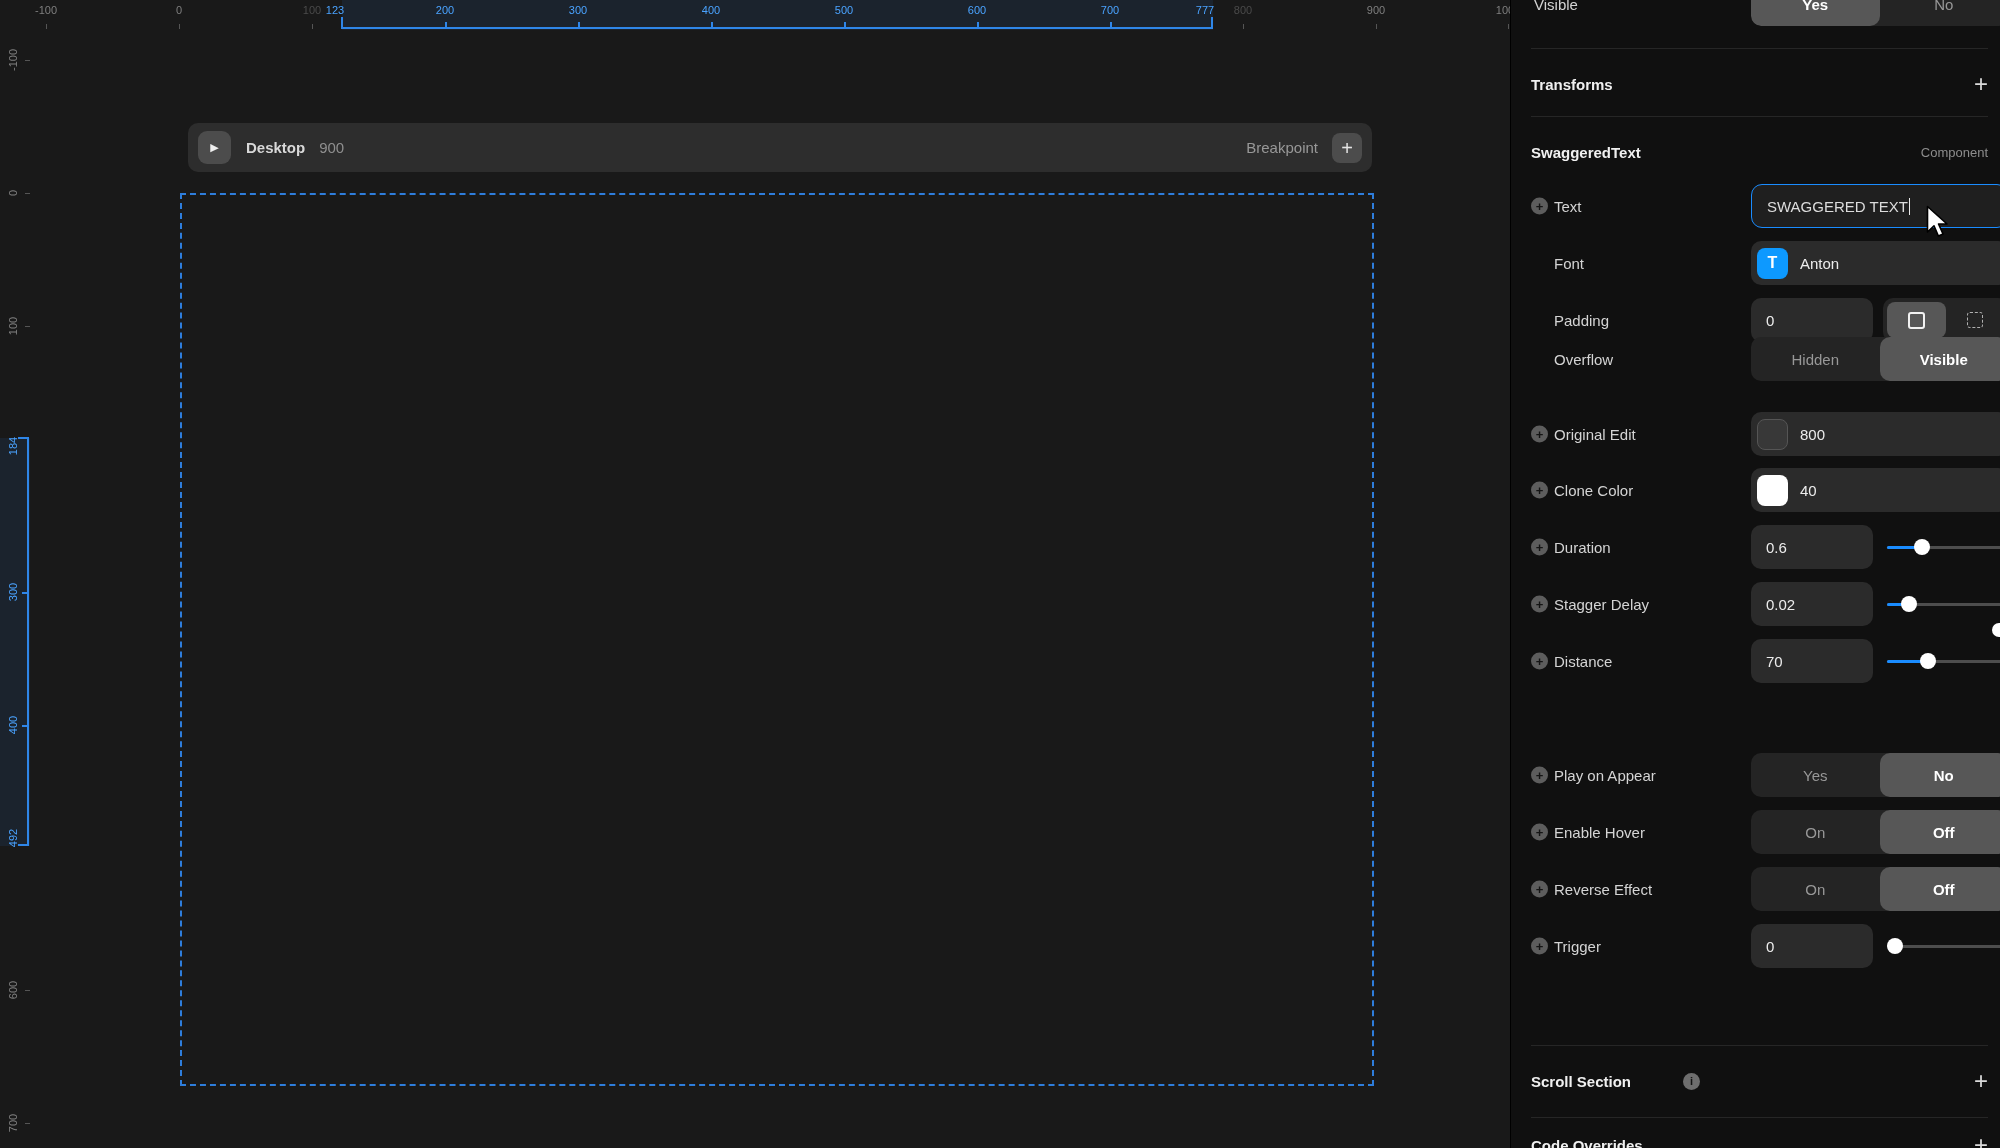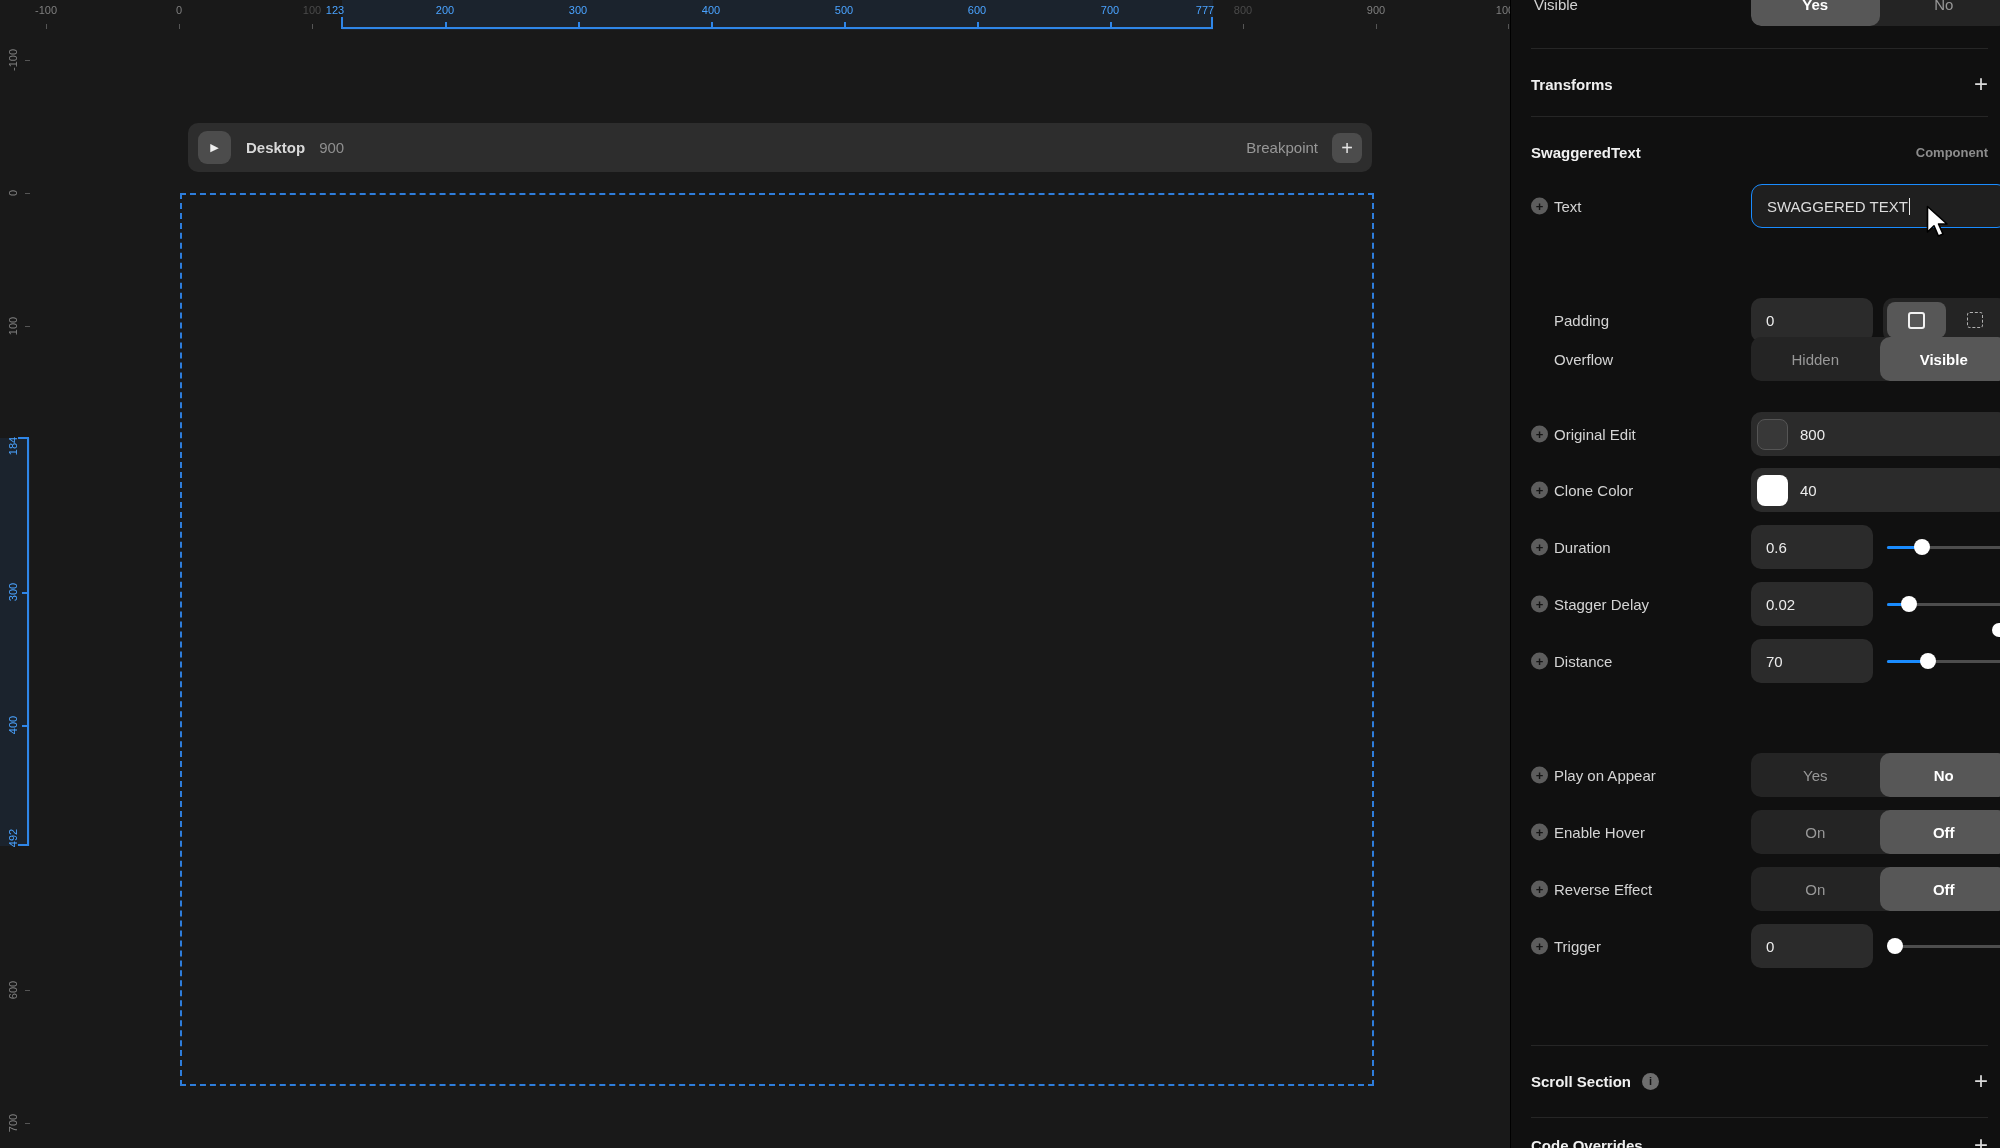--- a/index.html
+++ b/index.html
@@ -38,24 +38,24 @@
   
   #sel{position:absolute;left:343px;top:435px;width:867px;height:408px;border:1.5px solid #7e5be6;box-sizing:border-box;}
   .handle{position:absolute;width:13px;height:13px;border-radius:50%;background:#fff;border:2px solid #7e5be6;box-sizing:border-box;}
   .bigline{position:absolute;left:50%;font-weight:700;color:#3b3b3b;white-space:nowrap;
            font-size:150px;letter-spacing:-1px;line-height:1;}
   #bl1{top:102px;transform:translate(-50%,-50%) scale(0.86,1.55);}
   #bl2{top:304px;transform:translate(-50%,-50%) scale(0.86,1.55);}
   
   #panel{position:absolute;left:1510px;top:0;width:490px;height:1148px;background:#101010;border-left:1px solid #000;box-sizing:border-box;}
   .divider{position:absolute;left:20px;width:457px;height:1px;background:#262626;}
-  .sect{position:absolute;left:20px;width:457px;height:24px;display:flex;align-items:center;}
+  .sect{position:absolute;left:20px;width:457px;height:24px;display:flex;align-items:center;gap:41px;}
   .sect .stitle{font-size:15px;font-weight:700;color:#f0f0f0;}
   .sect .splus{margin-left:auto;font-size:24px;font-weight:300;color:#dadada;line-height:1;}
-  .sect .subtle{margin-left:auto;font-size:13px;color:#8d8d8d;font-weight:700;}
+  .sect .subtle{margin-left:auto;font-size:13px;color:#8d8d8d;font-weight:400;}
   .info{width:17px;height:17px;margin-left:11px;border-radius:50%;background:#6e6e6e;color:#141414;
         font-size:11px;font-weight:700;display:flex;align-items:center;justify-content:center;}
   .row{position:absolute;left:20px;width:457px;height:44px;}
   .row .cp{position:absolute;left:0;top:50%;transform:translateY(-50%);width:17px;height:17px;border-radius:50%;
            background:#5d5d5d;color:#141414;font-size:13px;font-weight:700;display:flex;align-items:center;
            justify-content:center;line-height:0;}
   .row .lbl{position:absolute;left:23px;top:50%;transform:translateY(-50%);font-size:15px;color:#d4d4d4;white-space:nowrap;}
   .ctrl{position:absolute;left:220px;top:0;width:257px;height:44px;}
   .seg{position:absolute;inset:0;background:#242424;border-radius:10px;display:flex;overflow:hidden;}
   .seg .opt{flex:1;display:flex;align-items:center;justify-content:center;font-size:15px;color:#989898;border-radius:10px;}
@@ -195,20 +195,29 @@
       <span class="cp">+</span>
       <span class="lbl">Text</span>
       <div class="ctrl">
         <div class="tinp">
           <span>SWAGGERED TEXT</span>
             <span class="caret"></span>
         </div>
       </div>
     </div>
 
+    <div class="row" style="top:241px">
+      <span class="lbl">Font</span>
+      <div class="ctrl">
+        <div class="chip">
+          <div class="ticon">T</div>
+          <span class="cval">Anton</span>
+        </div>
+      </div>
+    </div>
 
     <div class="row" style="top:298px">
       <span class="lbl">Padding</span>
       <div class="ctrl">
         <div class="inp">
             <span>0</span>
           </div>
         <div class="padgrp">
           <div class="padseg sel">
               <div class="sq"></div>

